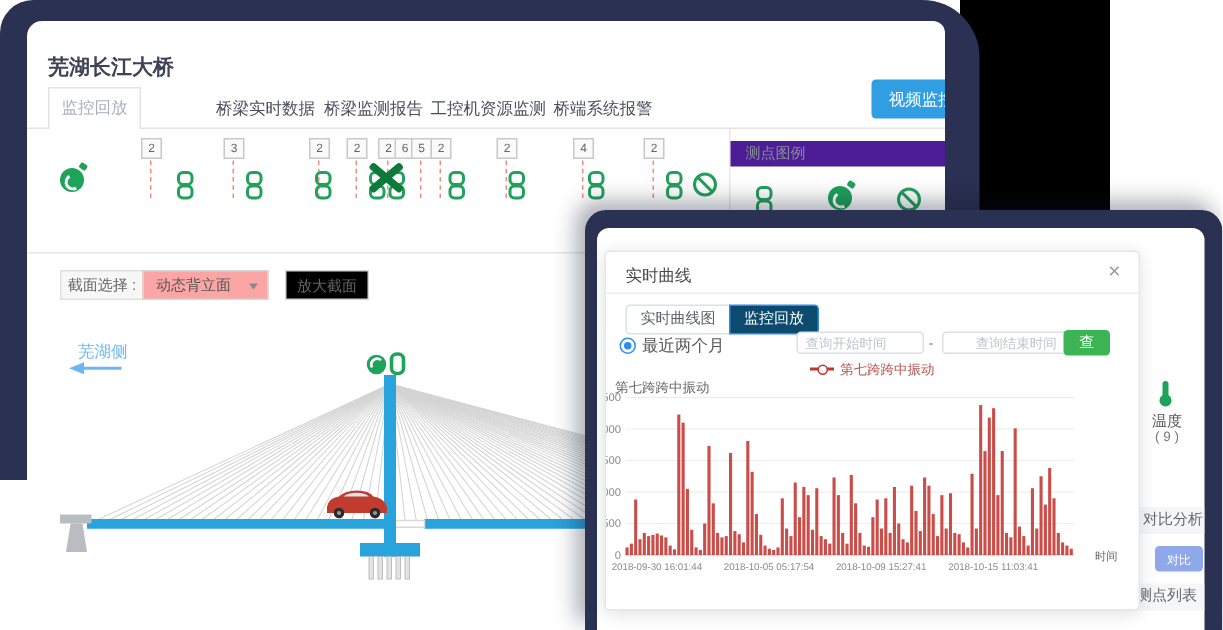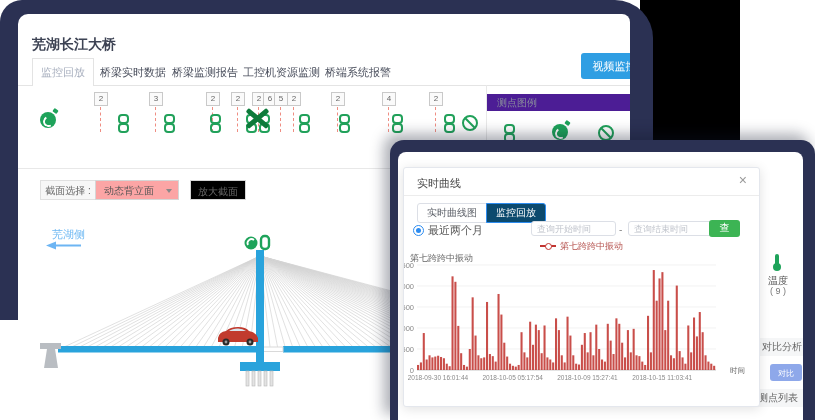--- a/index.html
+++ b/index.html
@@ -11,21 +11,21 @@
   .main-frame{position:absolute;left:0;top:0;width:653px;height:320px;background:#2b3153;
               border-radius:22px 38px 0 0;z-index:2;}
   .main-content{position:absolute;left:18px;top:14px;width:612px;height:406px;background:#fff;
                 border-radius:10px 8px 0 0;overflow:hidden;}
   
   .page-title{position:absolute;left:14px;top:22px;font-size:14px;font-weight:bold;color:#3d4354;}
   .video-btn{position:absolute;left:563px;top:39px;width:67px;height:26px;border:none;border-radius:3px;
              color:#fff;font-size:11px;cursor:pointer;}
   .tab-box{position:absolute;left:14px;top:44px;width:60px;height:27px;border:1px solid #e3e3e3;border-bottom:none;
            background:#fff;color:#a9b0bf;font-size:11px;text-align:center;line-height:27px;z-index:3;}
-  .tab{position:absolute;top:51px;font-size:11px;color:#4a4f5d;cursor:pointer;}
+  .tab{position:absolute;top:51px;font-size:11px;color:#4a4f5d;cursor:pointer;margin-left:44px;}
   .hdiv{position:absolute;left:0;right:0;top:71px;height:1px;background:#e4e4e4;}
   
   .badge{position:absolute;top:78px;width:12px;height:12px;border:1px solid #c9c9c9;background:#fafafa;
          color:#666;font-size:8px;text-align:center;line-height:12px;}
   .dash{position:absolute;top:93px;height:25px;width:0;border-left:1px dashed #ef8d82;}
   .link-icon{position:absolute;width:11px;height:19px;}
   .link-icon::before,.link-icon::after{content:"";position:absolute;left:0;width:7px;height:6px;
          border:2px solid #21a15a;border-radius:4px;}
   .link-icon::before{top:0;} .link-icon::after{bottom:0;}
   .gauge-icon{position:absolute;width:16px;height:16px;background:#1ea35a;border-radius:50%;}
@@ -292,21 +292,21 @@
         <div class="m-close">×</div>
         <div class="m-hdiv"></div>
 
         <div class="m-tab1">实时曲线图</div>
         <div class="m-tab2">监控回放</div>
 
         <div class="radio"></div>
         <div class="radio-label">最近两个月</div>
         <input class="ipt" style="left: 127px; width: 85px;" placeholder="查询开始时间">
         <div class="sep">-</div>
-        <input class="ipt" style="left: 224px; width: 94px;" placeholder="查询结束时间">
+        <input class="ipt" style="left: 224px; width: 94px; text-align: center;" placeholder="查询结束时间">
         <button class="q-btn" style="background:#3cb454">查询</button>
 
         <div class="lg-row">
           <span class="lg-line"></span>
           <span class="lg-text">第七跨跨中振动</span>
         </div>
         <div class="c-title">第七跨跨中振动</div>
 
         <svg id="chart-svg" class="abs" style="left:0;top:90px" width="352" height="140" viewBox="0 0 352 140">
             <line x1="13" y1="91" x2="312" y2="91" stroke="#ececec" stroke-width="0.7"></line>

